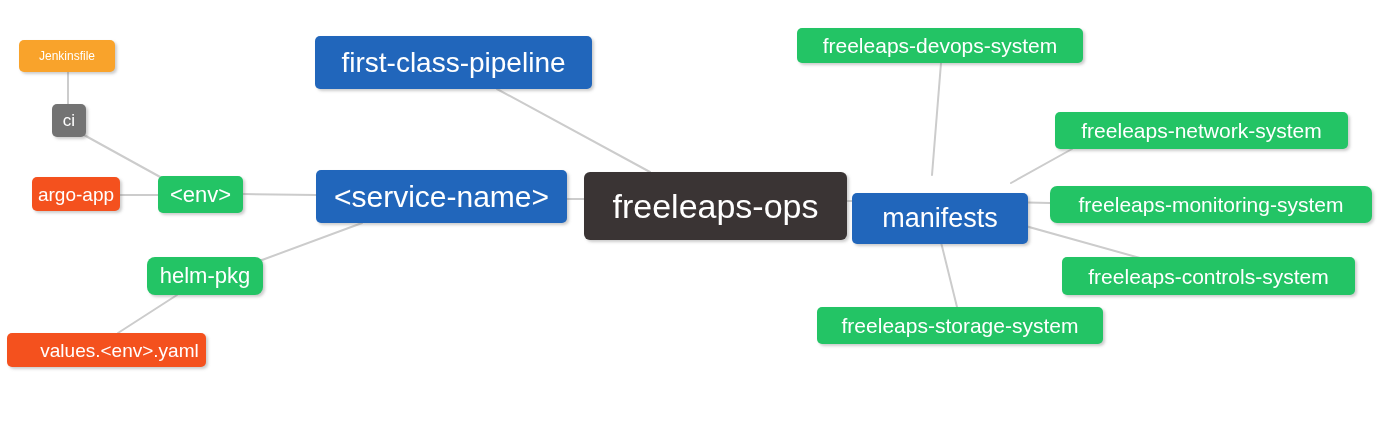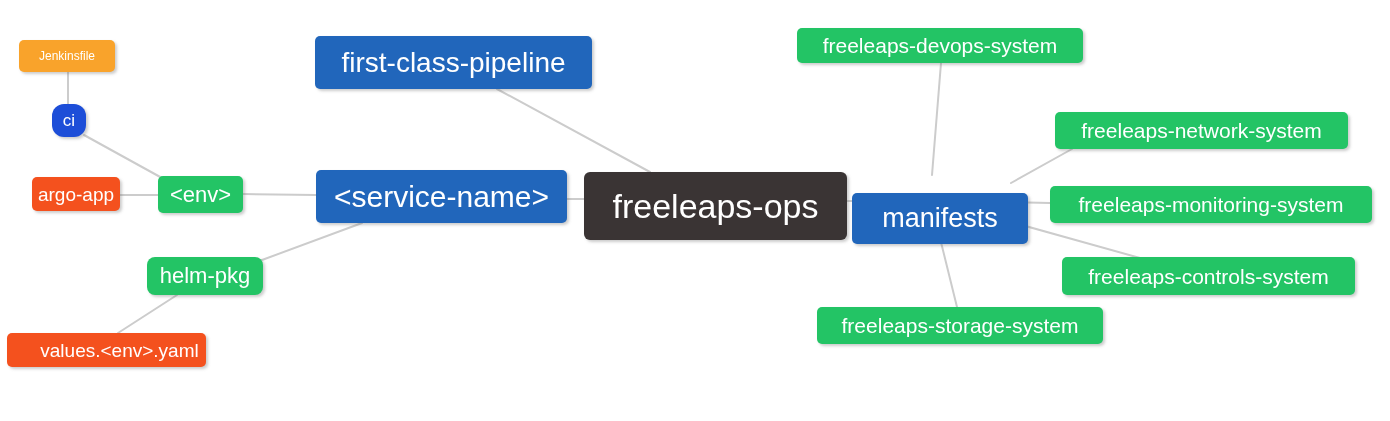--- a/index.html
+++ b/index.html
@@ -34,21 +34,21 @@
   .n-jenkinsfile   { left: 19px;  top: 40px;  width: 96px;  height: 32px; font-size: 12px; }
   .n-ci            { left: 52px;  top: 104px; width: 34px;  height: 33px; font-size: 17px; }
   .n-argo-app      { left: 32px;  top: 177px; width: 88px;  height: 34px; font-size: 19px; }
   .n-env           { left: 158px; top: 176px; width: 85px;  height: 37px; font-size: 22px; }
   .n-service-name  { left: 316px; top: 170px; width: 251px; height: 53px; font-size: 30px; }
   .n-first-class   { left: 315px; top: 36px;  width: 277px; height: 53px; font-size: 28px; }
   .n-ops           { left: 584px; top: 172px; width: 263px; height: 68px; font-size: 34px; border-radius: 6px; }
   .n-manifests     { left: 852px; top: 193px; width: 176px; height: 51px; font-size: 27px; }
   .n-devops        { left: 797px; top: 28px;  width: 286px; height: 35px; font-size: 21px; }
   .n-network       { left: 1055px;top: 112px; width: 293px; height: 37px; font-size: 21px; }
-  .n-monitoring    { left: 1050px;top: 186px; width: 322px; height: 37px; font-size: 21px; }
+  .n-monitoring    { left: 1050px;top: 186px; width: 322px; height: 37px; font-size: 21px; border-radius: 7px; }
   .n-controls      { left: 1062px;top: 257px; width: 293px; height: 38px; font-size: 21px; }
   .n-storage       { left: 817px; top: 307px; width: 286px; height: 37px; font-size: 21px; }
   .n-helm-pkg      { left: 147px; top: 257px; width: 116px; height: 38px; font-size: 22px; }
   .n-values        { left: 7px;   top: 333px; width: 173px; height: 34px; font-size: 19px; }
   line.edge { stroke: #cccccc; stroke-width: 2; stroke-linecap: round; }
 </style>
 </head>
 <body>
 
 <div id="canvas">
@@ -64,21 +64,21 @@
     <line class="edge" x1="177" y1="295" x2="118" y2="333" stroke="#CCCCCC"></line>
     <line class="edge" x1="847" y1="201" x2="852" y2="201" stroke="#CCCCCC"></line>
     <line class="edge" x1="932" y1="175" x2="941" y2="63" stroke="#CCCCCC"></line>
     <line class="edge" x1="1011" y1="183" x2="1072" y2="149" stroke="#CCCCCC"></line>
     <line class="edge" x1="1011" y1="202" x2="1050" y2="203" stroke="#CCCCCC"></line>
     <line class="edge" x1="1011" y1="222" x2="1140" y2="258" stroke="#CCCCCC"></line>
     <line class="edge" x1="937" y1="226" x2="957" y2="307" stroke="#CCCCCC"></line>
   </svg>
 
   <div class="node n-jenkinsfile" style="background: rgb(249, 163, 43); color: rgb(255, 255, 255);">Jenkinsfile</div>
-  <div class="node n-ci" style="background: #1d4ed8; color: rgb(255, 255, 255); border-radius: 12px;">ci</div>
+  <div class="node n-ci" style="background: #737373; color: rgb(255, 255, 255);">ci</div>
   <div class="node n-argo-app" style="background: rgb(244, 81, 30); color: rgb(255, 255, 255);">argo-app</div>
   <div class="node n-env" style="background: rgb(35, 196, 101); color: rgb(255, 255, 255);">&lt;env&gt;</div>
   <div class="node n-service-name" style="background: rgb(33, 102, 187); color: rgb(255, 255, 255);">&lt;service-name&gt;</div>
   <div class="node n-first-class" style="background: rgb(33, 102, 187); color: rgb(255, 255, 255);">first-class-pipeline</div>
   <div class="node n-ops" style="background: rgb(58, 52, 52); color: rgb(255, 255, 255);">freeleaps-ops</div>
   <div class="node n-manifests" style="background: rgb(33, 102, 187); color: rgb(255, 255, 255);">manifests</div>
   <div class="node n-devops" style="background: rgb(35, 196, 101); color: rgb(255, 255, 255);">freeleaps-devops-system</div>
   <div class="node n-network" style="background: rgb(35, 196, 101); color: rgb(255, 255, 255);">freeleaps-network-system</div>
   <div class="node n-monitoring" style="background: rgb(35, 196, 101); color: rgb(255, 255, 255);">freeleaps-monitoring-system</div>
   <div class="node n-controls" style="background: rgb(35, 196, 101); color: rgb(255, 255, 255);">freeleaps-controls-system</div>

